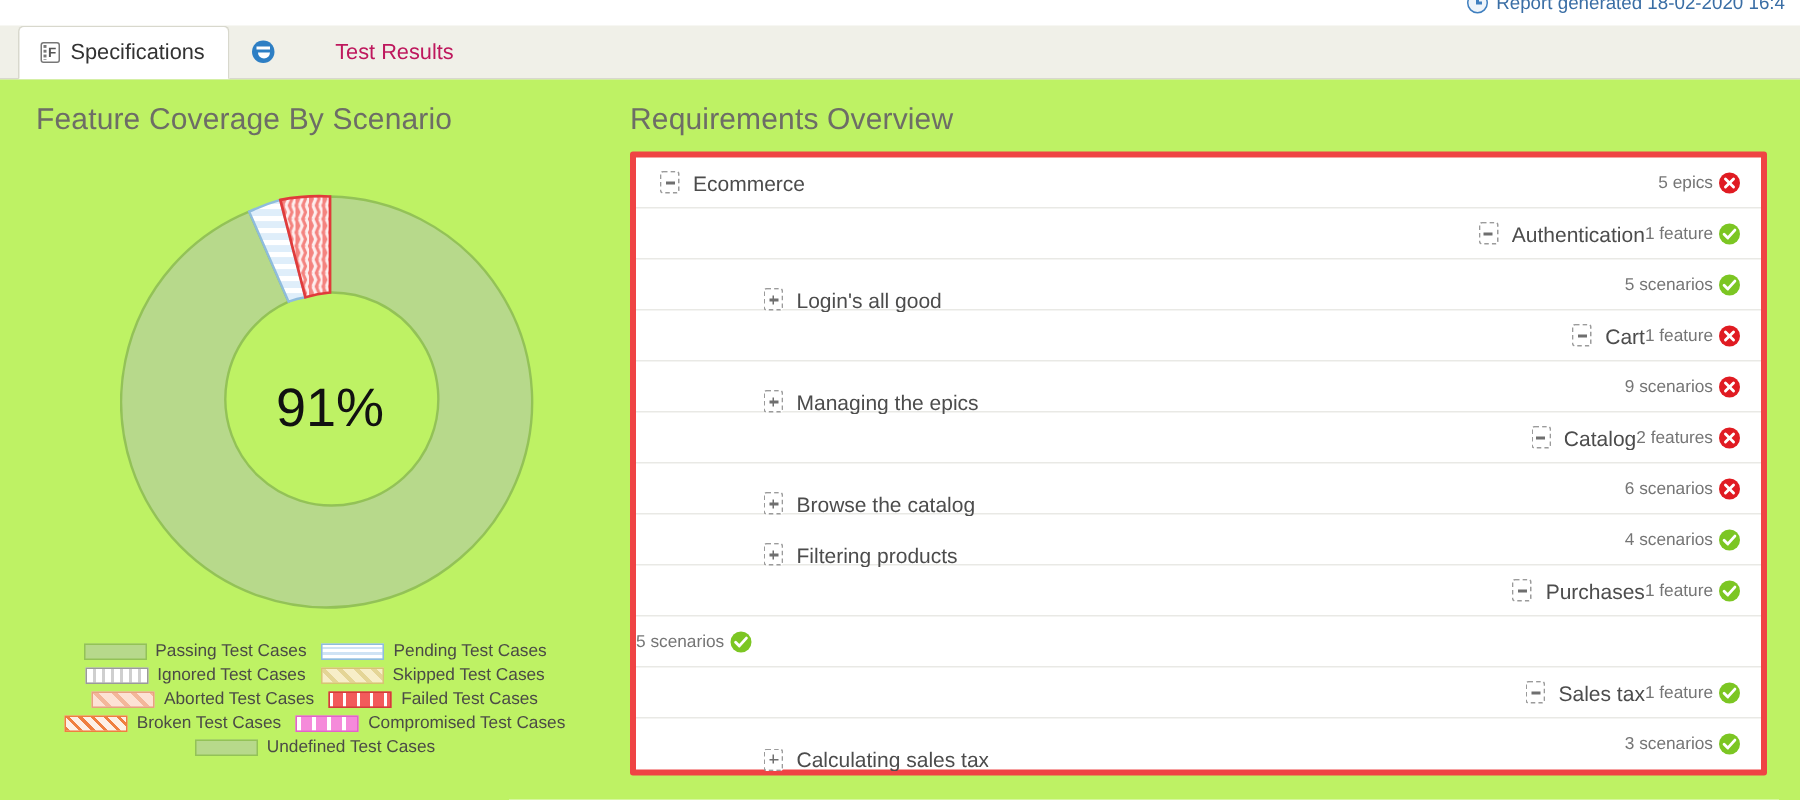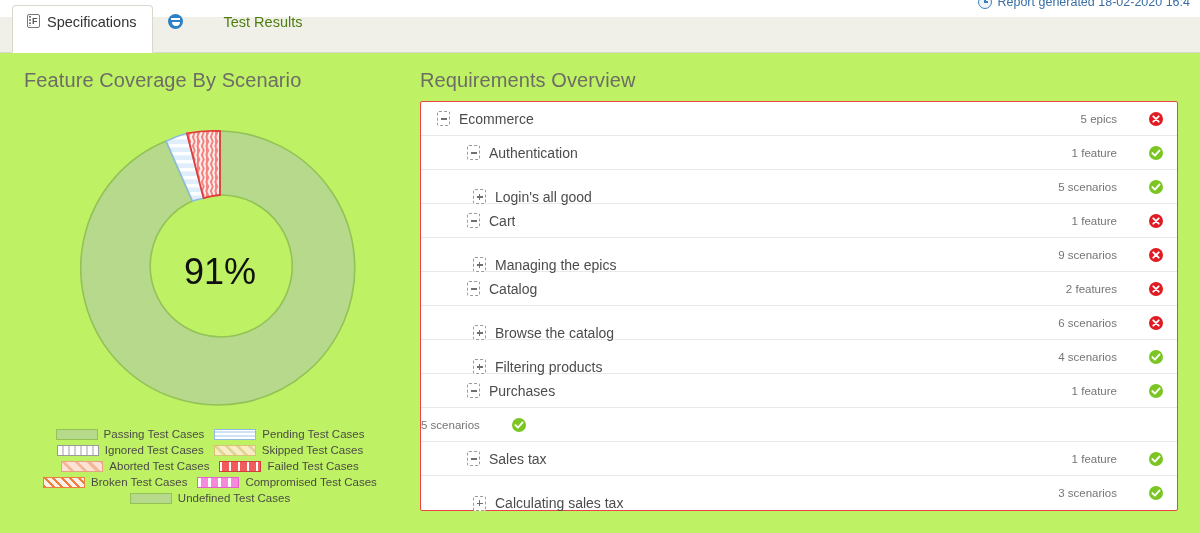--- a/index.html
+++ b/index.html
@@ -65,37 +65,38 @@
   .tabs {
     position: absolute;
     left: 12px;
     bottom: -1px;
     display: flex;
     align-items: flex-end;
     gap: 0px;
   }
   .tab {
     display: flex;
+    align-items: center;
     gap: 7px;
     padding: 8px 16px 9px 14px;
     font-size: 14.5px;
     box-sizing: border-box;
-    height: 48px;
+    height: 36px;
     cursor: pointer;
     white-space: nowrap;
   }
   .tab.active {
     background: #ffffff;
     border: 1px solid #d8d8cd;
     border-bottom: 1px solid #ffffff;
     border-radius: 4px 4px 0 0;
     color: #333;
   }
   .tab.inactive {
-    color: #4d7c0f;
+    color: #be185d;
     border: 1px solid transparent;
     gap: 40px;
   }
   .spec-icon {
     width: 13px; height: 14px;
     border: 1.4px solid #777;
     border-radius: 2px;
     position: relative;
     box-sizing: border-box;
     flex: 0 0 auto;
@@ -227,21 +228,21 @@
                   background-image: repeating-linear-gradient(90deg,#ffffff 0 3px,#f58ada 3px 10px); }
   .sw-undefined { background:#b7d98b; border:1px solid #93c257; }
 
   
   .req-list {
     position: absolute;
     left: 420px;
     top: 48px;
     width: 758px;
     background: #ffffff;
-    border: 1px solid #ef4444;
+    border: 4px solid #ef4444;
     box-sizing: border-box;
     border-radius: 2px;
   }
   .req-row {
     display: flex;
     align-items: center;
     height: 34px;
     border-bottom: 1px solid #e9e9e5;
     box-sizing: border-box;
     padding: 0 14px 0 0;
@@ -256,22 +257,22 @@
     min-width: 0;
   }
   .req-name {
     font-size: 14px;
     color: #4c4c4c;
     white-space: nowrap;
     overflow: hidden;
     text-overflow: ellipsis;
   }
   .lvl-0 { padding-left: 16px; }
-  .lvl-1 { padding-left: 46px; }
-  .lvl-2 { padding-left: 52px; margin-top: 20px; }
+  .lvl-1 { padding-left: 46px; justify-content: flex-end; }
+  .lvl-2 { padding-left: 85px; margin-top: 20px; }
 
   .tree-icon {
     width: 13px;
     height: 15px;
     border: 1.3px dashed #9b9b9b;
     border-radius: 2px;
     position: relative;
     box-sizing: border-box;
     flex: 0 0 auto;
     background: #fff;
@@ -286,21 +287,21 @@
     position: absolute;
     left: 4.7px; top: 3.8px;
     width: 1.6px; height: 6px;
     background: #6f6f6f;
   }
 
   .req-count {
     font-size: 11.5px;
     color: #757575;
     white-space: nowrap;
-    margin-right: 32px;
+    margin-right: 4px;
     text-align: right;
   }
   .status-dot {
     width: 14px; height: 14px;
     border-radius: 50%;
     flex: 0 0 auto;
     position: relative;
   }
   .status-dot.ok  { background: #7cc623; }
   .status-dot.bad { background: #e01b22; }

